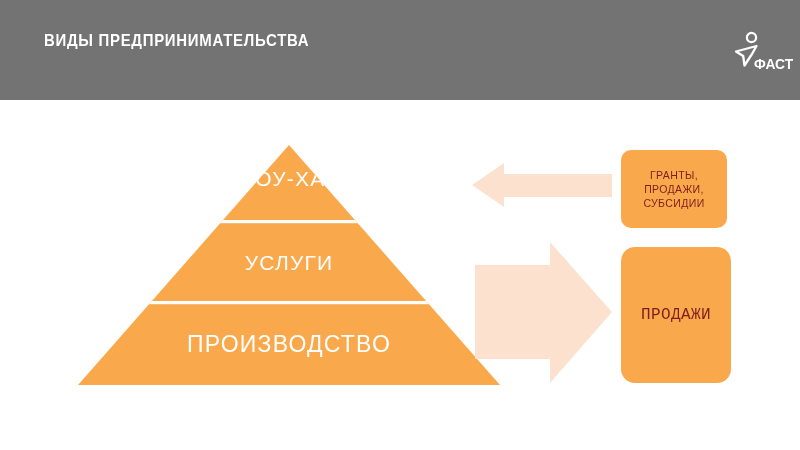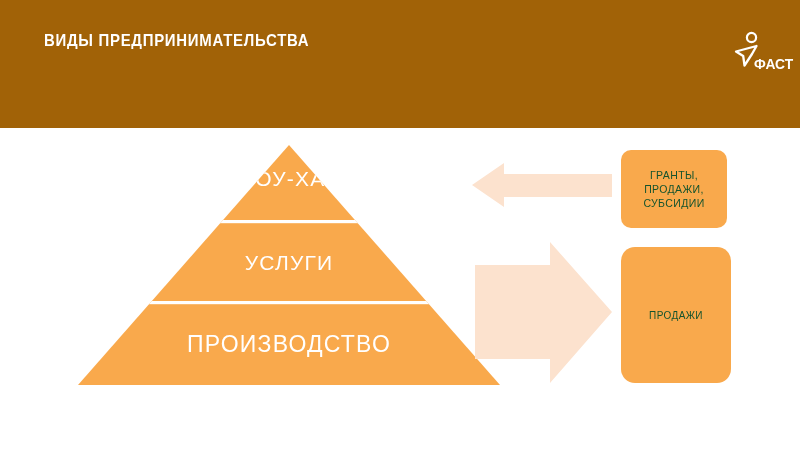--- a/index.html
+++ b/index.html
@@ -24,22 +24,22 @@
     height: 450px;
     background: #ffffff;
     overflow: hidden;
   }
 
   
   #header-bar {
     position: absolute;
     left: 0; top: 0;
     width: 800px;
-    height: 128px;
-    background: #a16207;
+    height: 100px;
+    background: #737373;
   }
   #page-title {
     position: absolute;
     left: 44px;
     top: 31px;
     font-family: "Liberation Sans Narrow", "Liberation Sans", sans-serif;
     font-size: 17px;
     font-weight: bold;
     letter-spacing: 0.8px;
     color: #ffffff;
@@ -101,21 +101,21 @@
     top: 232px;
     width: 140px;
     height: 160px;
   }
 
   
   .callout-box {
     position: absolute;
     background: #f9a94c;
     border-radius: 11px;
-    color: #14532d;
+    color: #7f1d1d;
     display: flex;
     align-items: center;
     justify-content: center;
     text-align: center;
     box-sizing: border-box;
   }
   #box-grants {
     left: 621px;
     top: 150px;
     width: 106px;
@@ -129,22 +129,23 @@
     letter-spacing: 0.4px;
   }
   #box-sales {
     left: 621px;
     top: 247px;
     width: 110px;
     height: 136px;
     border-radius: 14px;
   }
   #box-sales .box-text {
-    font-size: 10px;
+    font-size: 16px;
     letter-spacing: 0.4px;
+    font-family: Liberation Mono, monospace;
   }
 </style>
 </head>
 <body>
 
 <div id="slide">
 
   <div id="header-bar">
     <div id="page-title">ВИДЫ ПРЕДПРИНИМАТЕЛЬСТВА</div>
 

